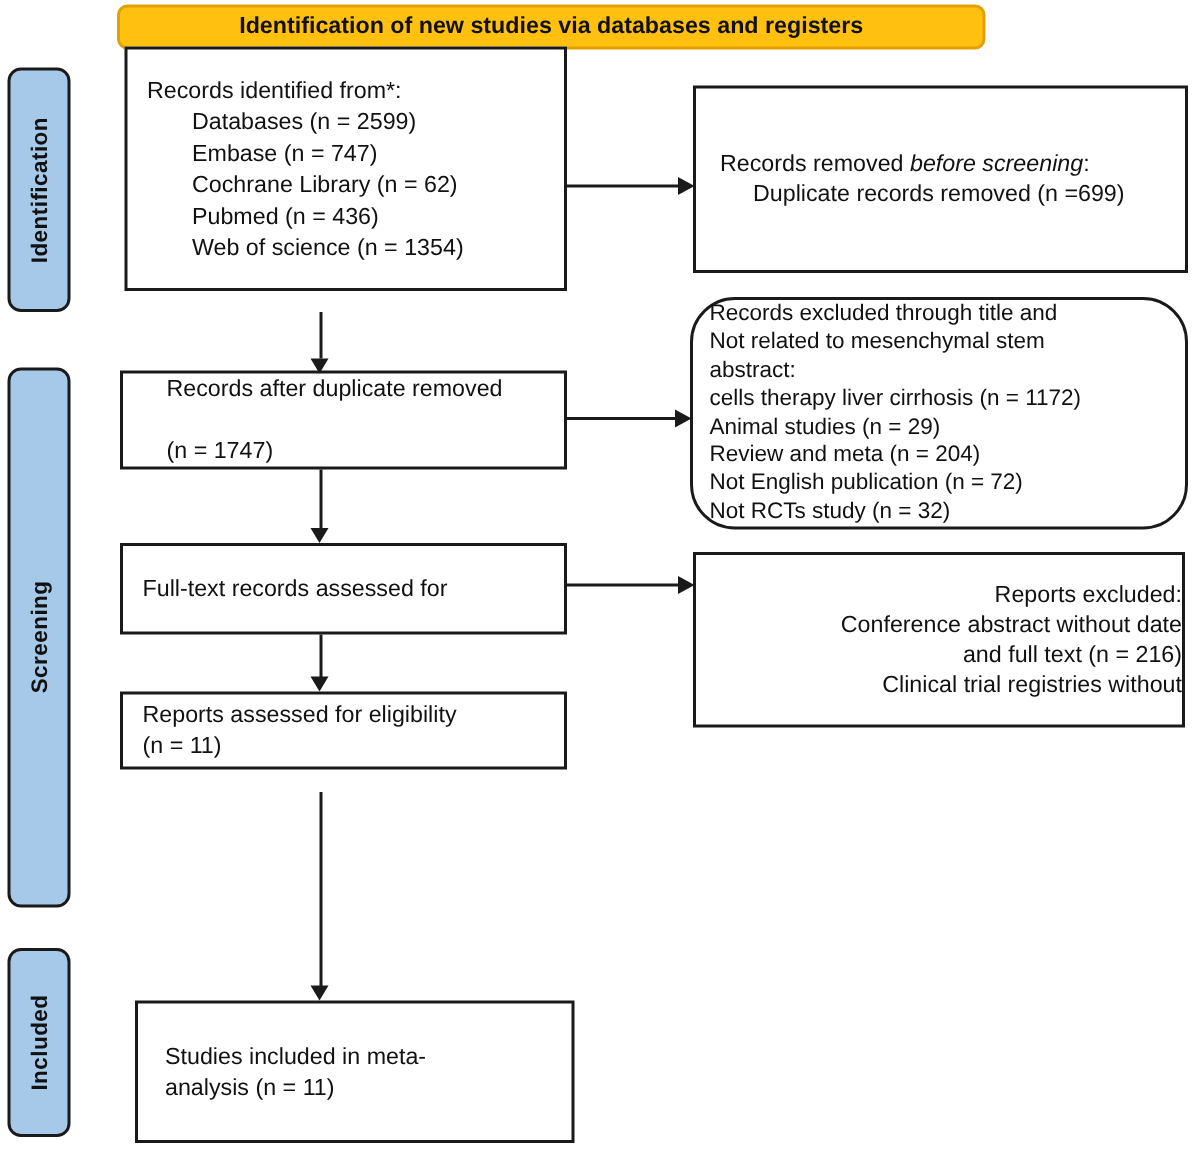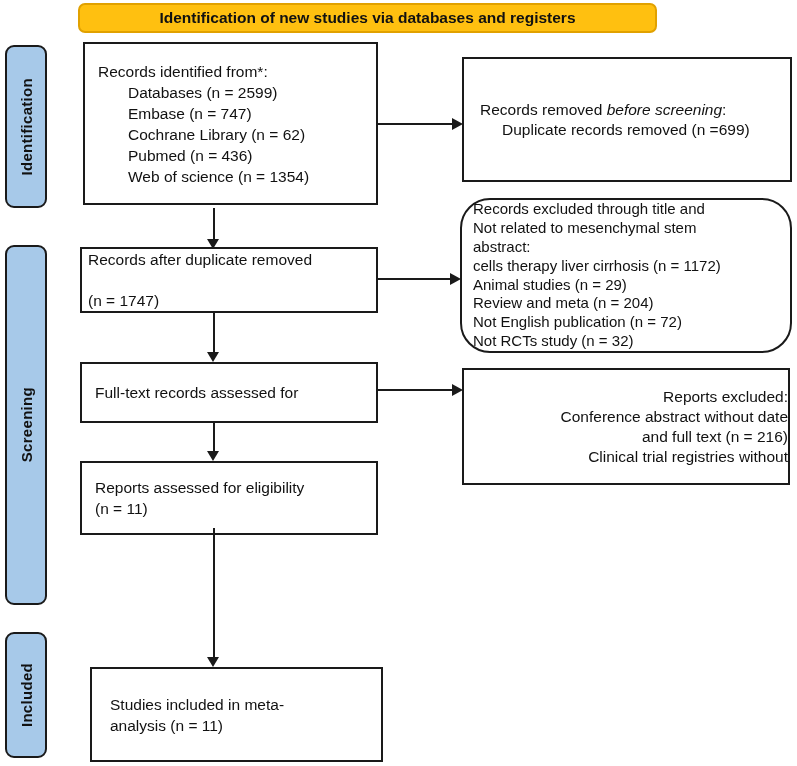--- a/index.html
+++ b/index.html
@@ -47,27 +47,27 @@
   #stage-included       { top: 632px; height: 126px; }
   
   .fbox {
     position: absolute;
     background: #ffffff;
     border: 2px solid #1a1a1a;
     display: flex; flex-direction: column; justify-content: center;
     font-size: 15.5px; line-height: 21px;
     box-sizing: border-box;
   }
-  #box-identified       { left: 83px;  top: 42px;  width: 295px; height: 163px; padding-left: 13px; }
+  #box-identified       { left: 83px;  top: 31px;  width: 295px; height: 163px; padding-left: 13px; }
   #box-removed          { left: 462px; top: 57px;  width: 330px; height: 125px; padding-left: 16px; line-height: 20px; }
-  #box-after-dup        { left: 80px;  top: 247px; width: 298px; height: 66px;  padding-left: 6px; gap: 20px; }
+  #box-after-dup        { left: 80px;  top: 247px; width: 298px; height: 66px;  padding-left: 29px; gap: 20px; }
   #box-excluded         { left: 460px; top: 198px; width: 332px; height: 155px; padding-left: 11px; font-size: 15px; line-height: 18.8px; border-radius: 30px; }
   #box-fulltext         { left: 80px;  top: 362px; width: 298px; height: 61px;  padding-left: 13px; }
   #box-reports-excluded { left: 462px; top: 368px; width: 328px; height: 117px; padding-left: 16px; line-height: 20px; text-align: right; }
-  #box-reports-assessed { left: 80px;  top: 461px; width: 298px; height: 74px;  padding-left: 13px; }
+  #box-reports-assessed { left: 80px;  top: 461px; width: 298px; height: 52px;  padding-left: 13px; }
   #box-included         { left: 90px;  top: 667px; width: 293px; height: 95px;  padding-left: 18px; }
   .line { white-space: nowrap; }
   .ind  { padding-left: 30px; }
   .ind22 { padding-left: 22px; }
   
   .hline { position: absolute; height: 2px; background: #1a1a1a; }
   .vline { position: absolute; width: 2px;  background: #1a1a1a; }
   .head-right {
     position: absolute; width: 0; height: 0;
     border-top: 6px solid transparent;

